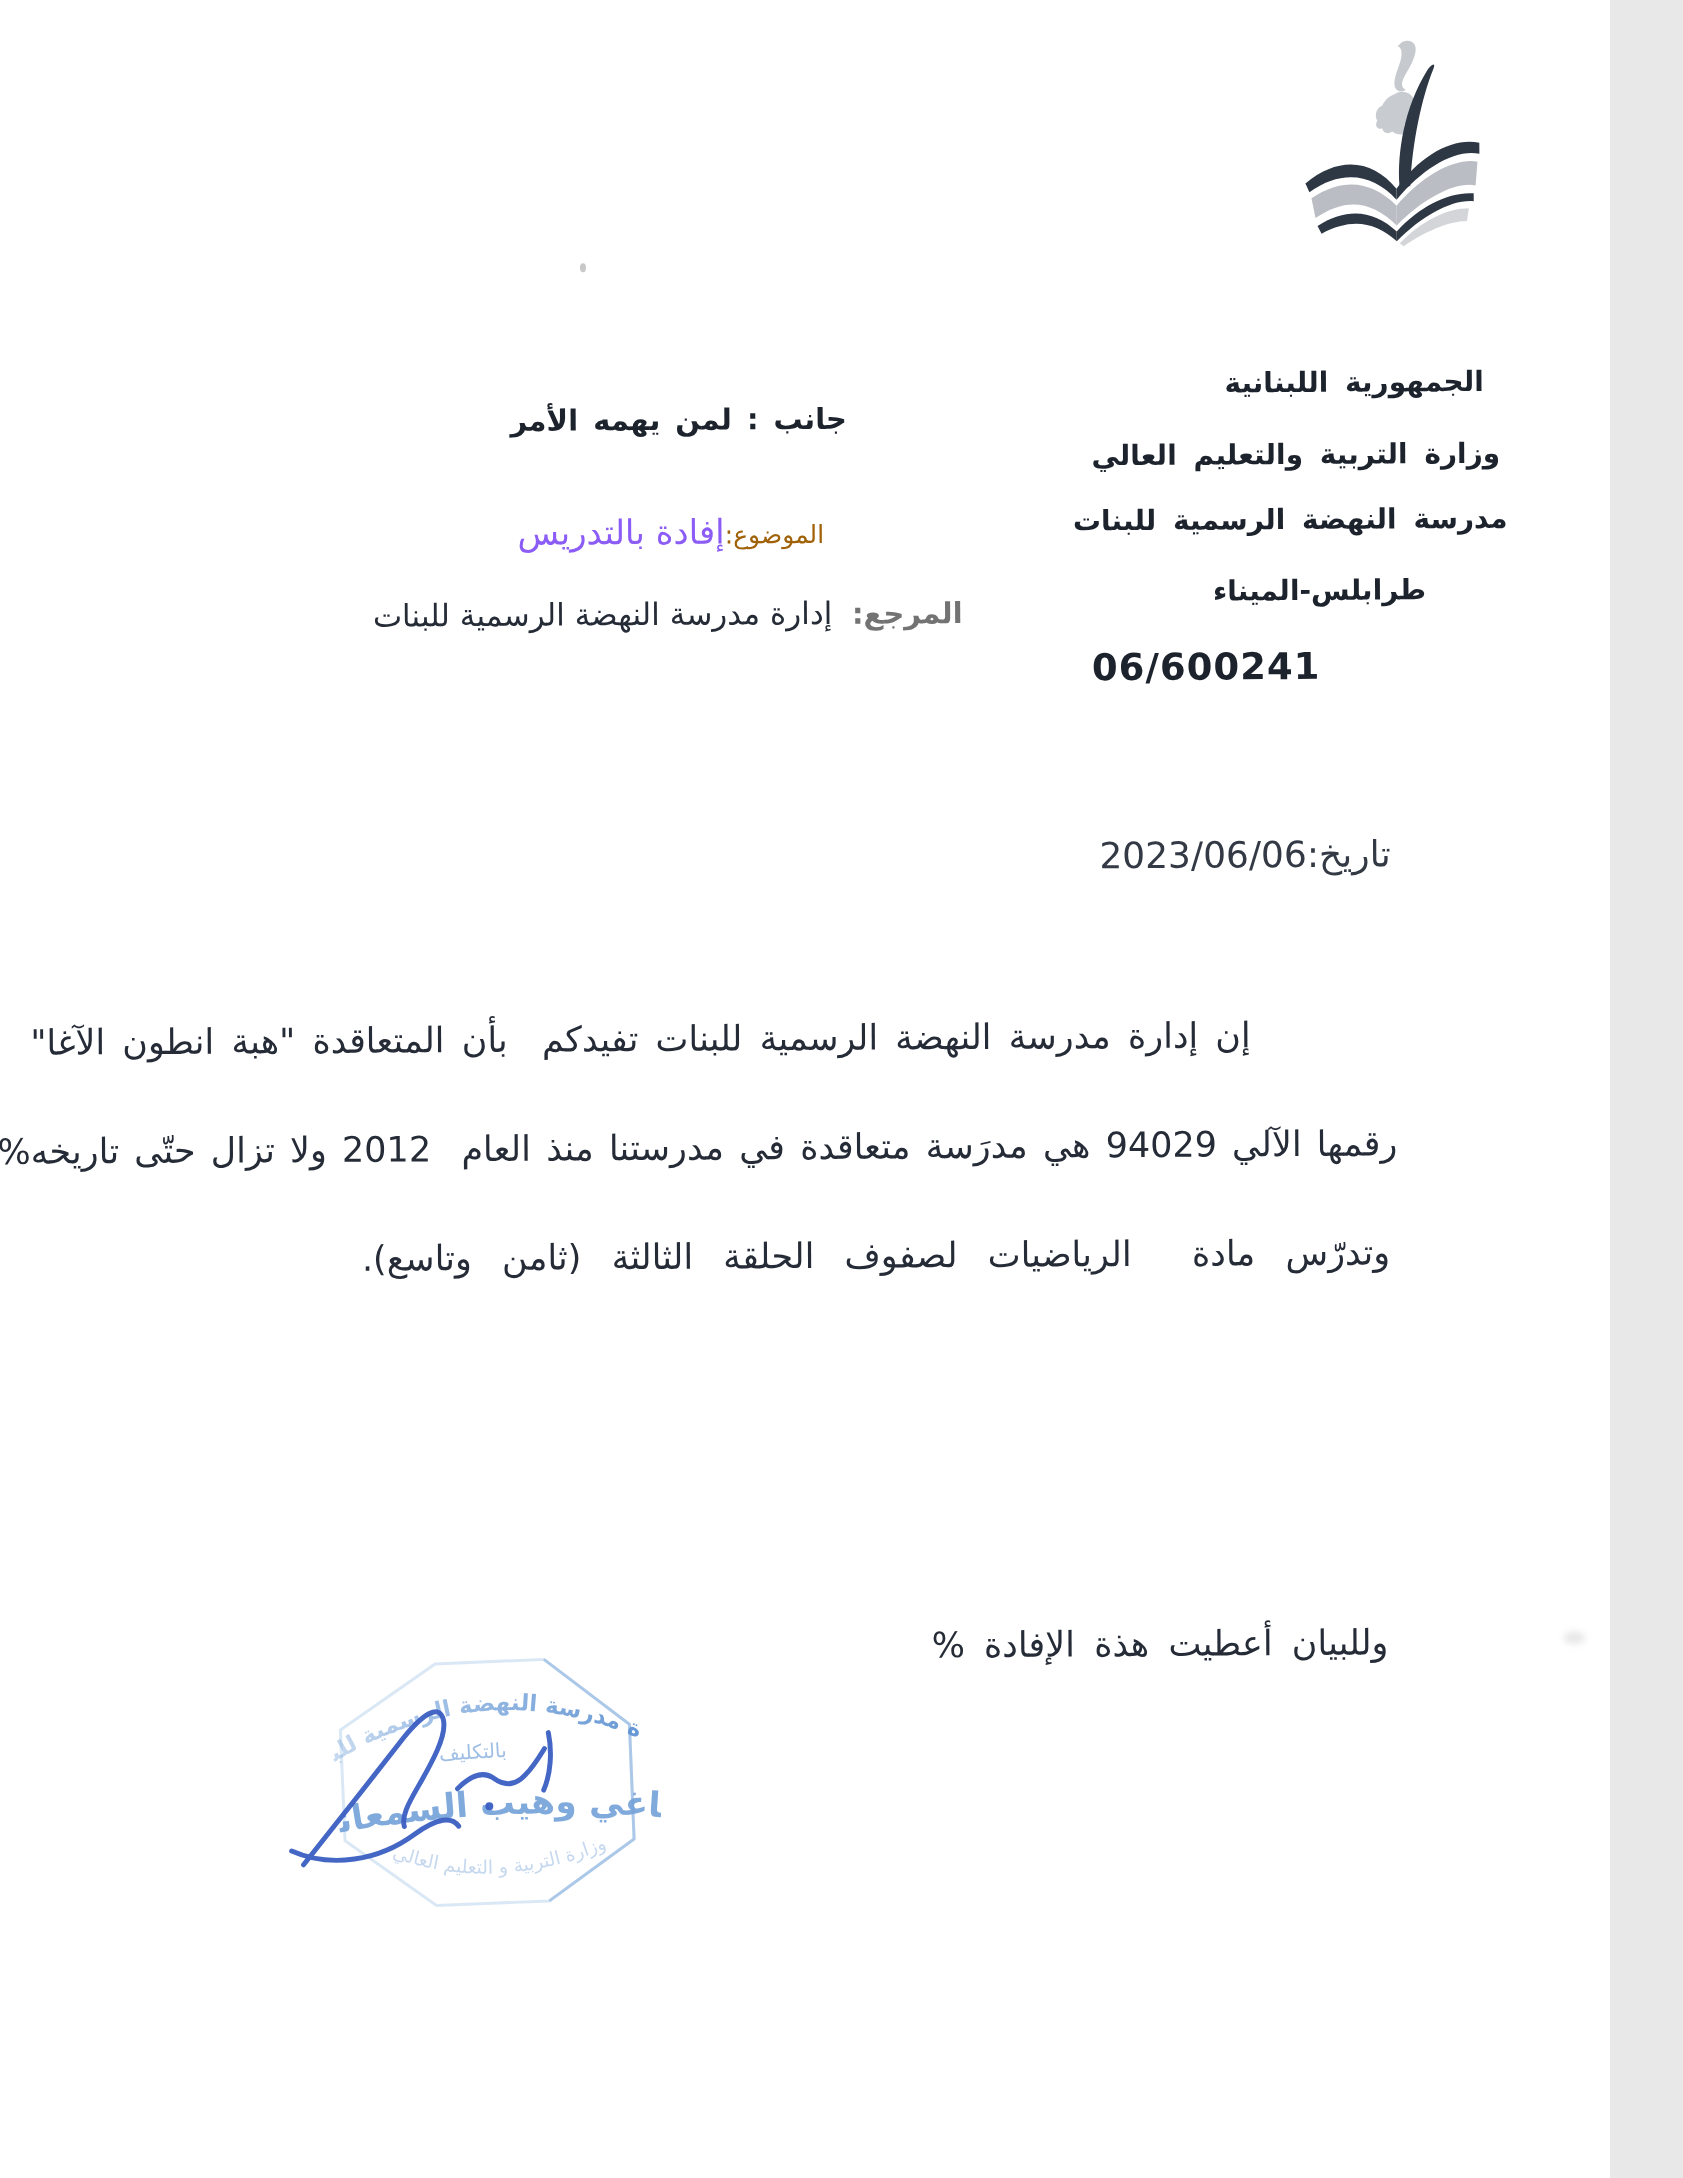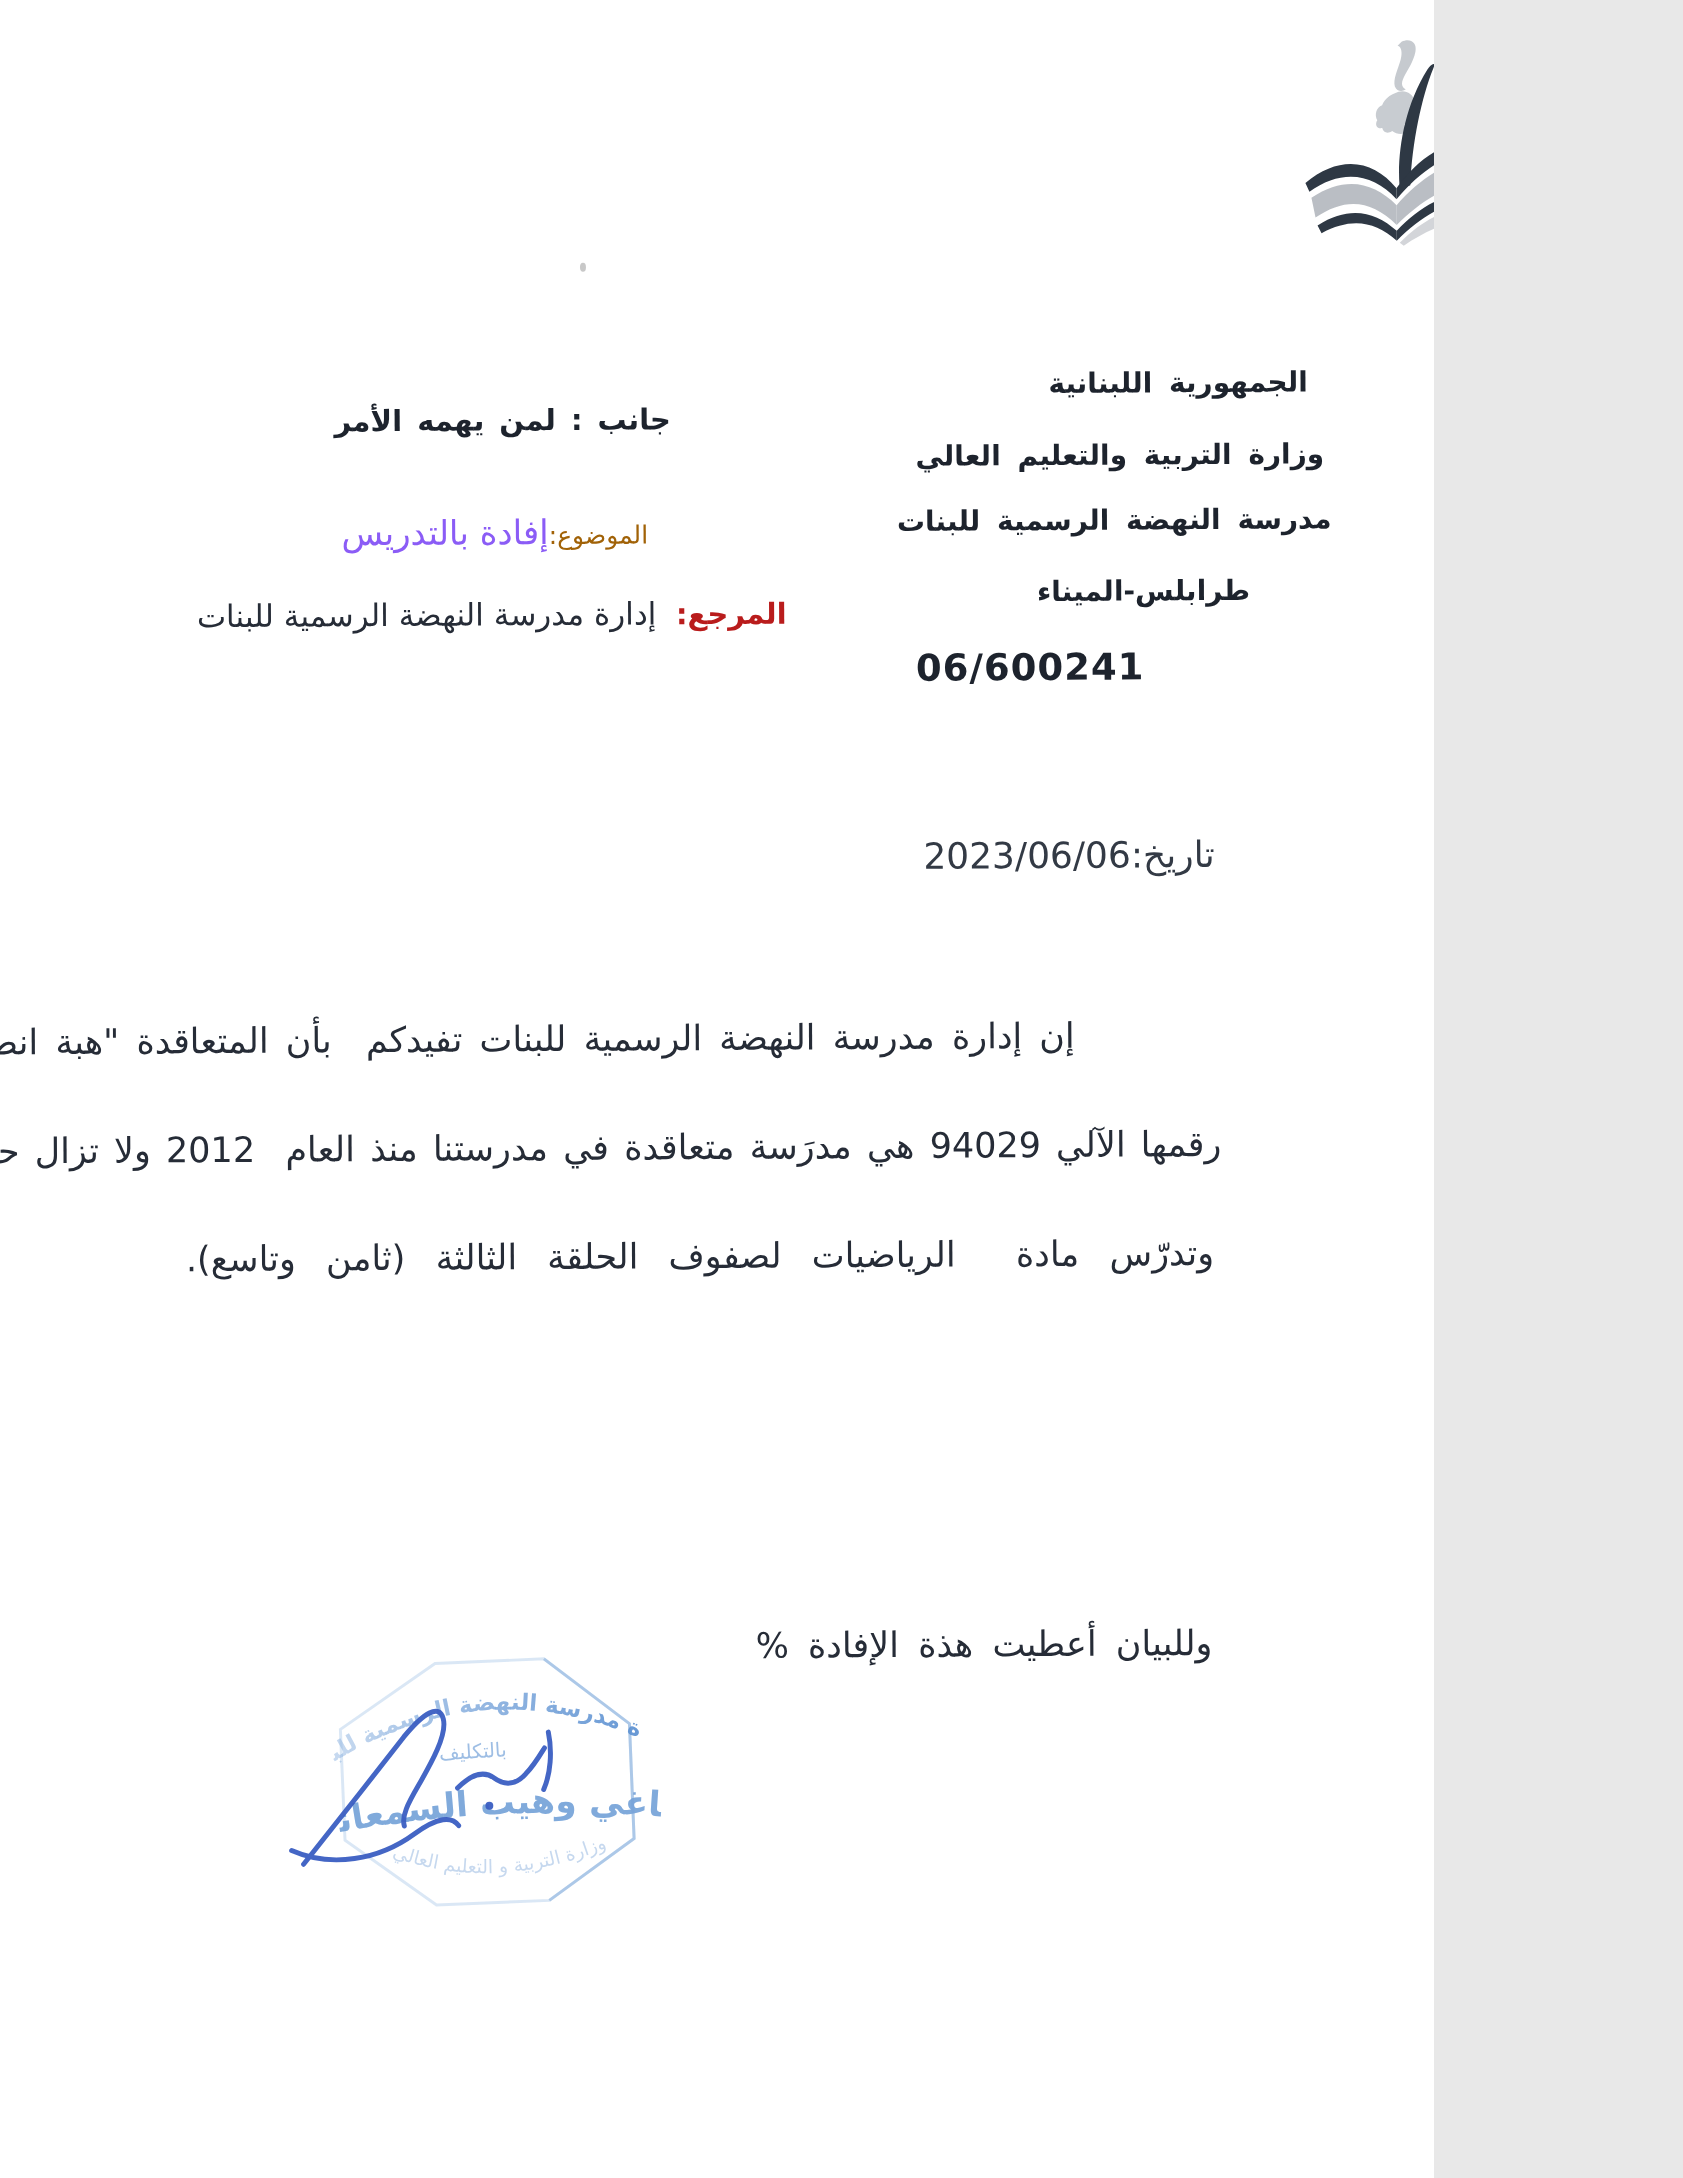--- a/index.html
+++ b/index.html
@@ -1,31 +1,31 @@
 <!DOCTYPE html>
 <html lang="ar"><head>
 <meta charset="utf-8">
 <style>
   html,body{margin:0;padding:0;background:#e8e8e8;}
   .page{
     position:relative;
-    width:1434px;height:2178px;
+    width:1610px;height:2178px;
     background:#ffffff;
     overflow:hidden;
     font-family:"DejaVu Sans", sans-serif;
     color:#272d38;
   }
   .tilt{position:absolute;inset:0;transform:rotate(-0.35deg);transform-origin:50% 50%;}
   .txt{position:absolute;direction:rtl;white-space:pre;line-height:1.15;}
   .hr-line{font-size:28px;font-weight:bold;color:#1d232d;word-spacing:7px;}
   .hr-num{font-size:37px;font-weight:bold;color:#1d232d;letter-spacing:1px;}
   .recipient{font-size:29px;font-weight:bold;color:#1d232d;word-spacing:5px;}
   .subj-label{font-size:25px;font-weight:normal;color:#a16207;}
   .subj-value{font-size:34px;color:#8b5cf6;}
-  .ref-label{font-size:29px;font-weight:bold;color:#b91c1c;}
+  .ref-label{font-size:29px;font-weight:bold;color:#737373;}
   .ref-value{font-size:31px;color:#262c37;}
   .date-line{font-size:36px;color:#333a45;}
   .body-line{font-size:35px;color:#262c37;}
   .ws1{word-spacing:6px;}
   .ws2{word-spacing:4px;}
   .ws3{word-spacing:19px;}
   .closing{font-size:35px;color:#262c37;word-spacing:8px;}
   .speck{position:absolute;background:#9a9a9a;border-radius:50%;opacity:.55;}
   .smudge{position:absolute;background:#d9d9d9;border-radius:50%;filter:blur(3px);opacity:.6;}
   svg{position:absolute;overflow:visible;}

